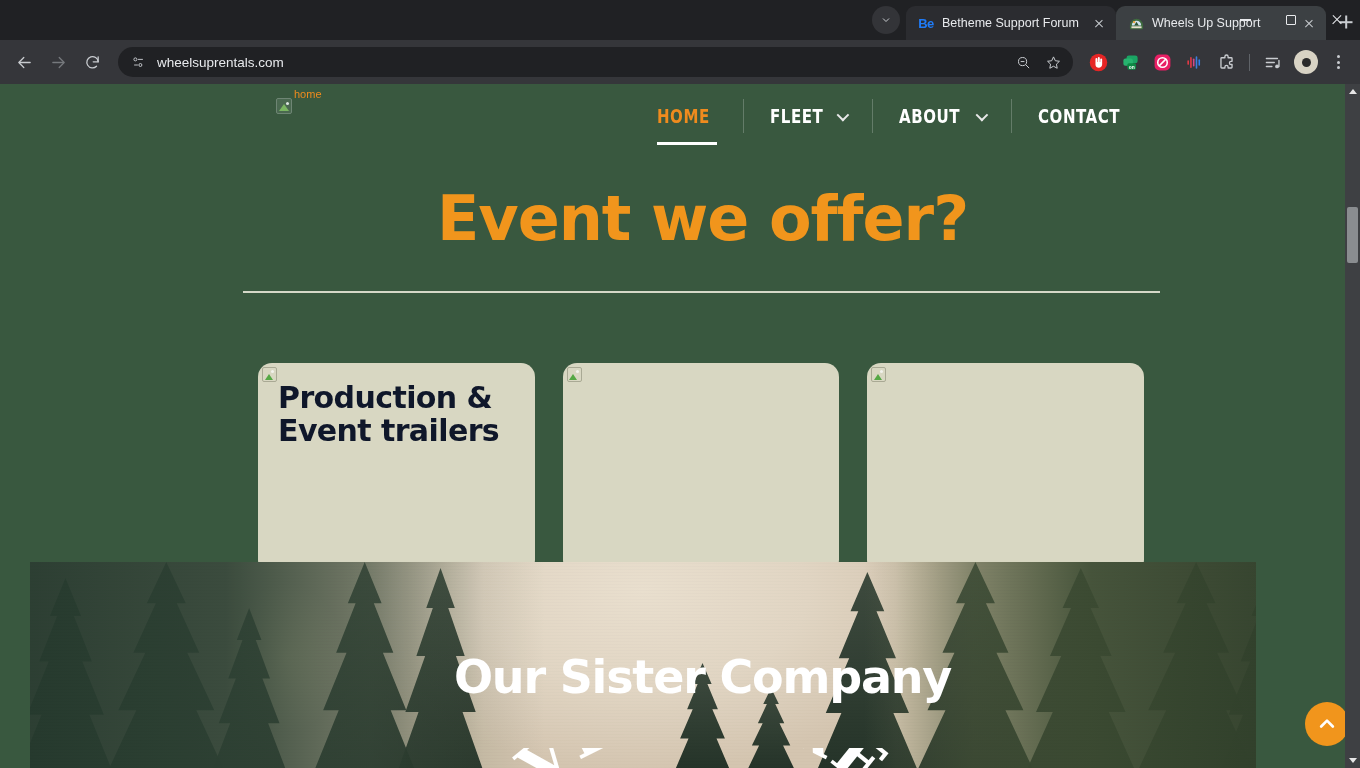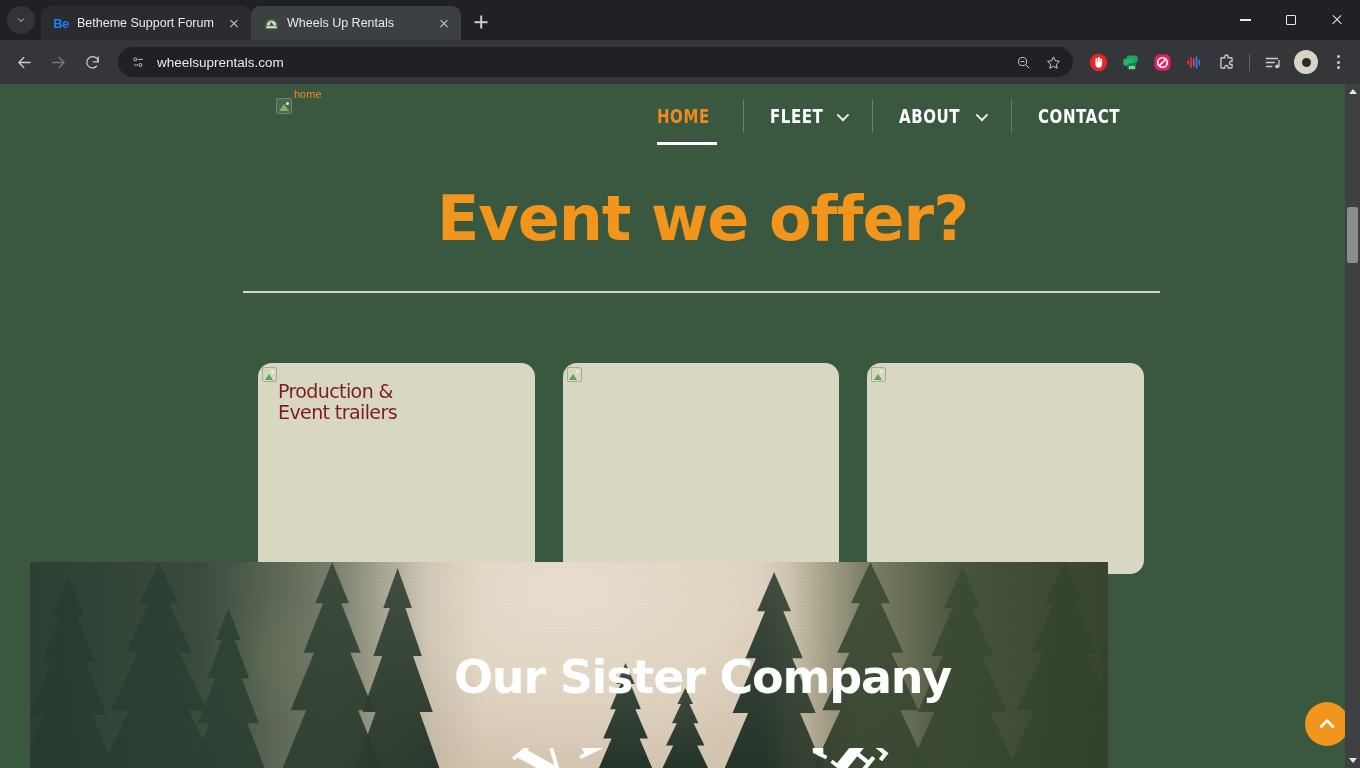--- a/index.html
+++ b/index.html
@@ -7,21 +7,21 @@
     width:1360px; height:768px; overflow:hidden;
     font-family:"Liberation Sans", sans-serif;
     background:#202124;
   }
 
   
   .browser{ width:1360px; height:768px; position:relative; background:#202124; }
 
   .tabstrip{
     height:40px; background:#202124; display:flex; align-items:flex-end;
-    position:relative; padding-left:5px;
+    position:relative; padding-left:5px;justify-content:flex-end;
   }
   .tabsearch{
     width:28px; height:28px; border-radius:50%; background:#333438;
     display:flex; align-items:center; justify-content:center;
     margin:0 6px 6px 2px; flex:none; cursor:pointer;
   }
   .tabsearch svg{ width:12px; height:12px; fill:none; stroke:#c9ccd0; stroke-width:2; }
 
   .tab{
     height:34px; min-width:210px; max-width:230px; display:flex; align-items:center;
@@ -168,27 +168,27 @@
     content:""; position:absolute; left:1.5px; bottom:1.5px; width:0; height:0;
     border-left:4.5px solid transparent; border-right:4.5px solid transparent;
     border-bottom:6.5px solid #55a845;
   }
   .card-brokenimg::after{
     content:""; position:absolute; right:2px; top:2px; width:3px; height:3px;
     border-radius:50%; background:#f2f2ec;
   }
   .card-title{
     font-family:"DejaVu Sans","Liberation Sans", sans-serif;
-    font-weight:normal; font-size:19px; line-height:1.1; color:#7f1d1d; letter-spacing:-.6px;
+    font-weight:bold; font-size:30px; line-height:1.1; color:#0f172a; letter-spacing:-.6px;
     white-space:pre-line;
   }
 
   
   .sister{
-    position:absolute; left:0; top:478px; width:1078px; height:206px; overflow:hidden;
+    position:absolute; left:0; top:478px; width:1226px; height:206px; overflow:hidden;
     background:#a16207;
   }
   .forest-sky{
     position:absolute; inset:0;
     background:
       radial-gradient(ellipse 300px 180px at 50% 14%, #ece2d1 0%, #e4d8c6 55%, #d7c8b2 100%),
       linear-gradient(180deg,#eee4d4 0%, #e3d7c4 48%, #cfc0aa 100%);
   }
   .trees-left{
     position:absolute; left:0; top:0; width:42%; height:100%;
@@ -277,21 +277,21 @@
     <div class="tab active">
       <span class="tab-fav">
         <svg viewBox="0 0 16 16" width="15" height="15">
           <path d="M1 10 A7 7 0 0 1 15 10 L15 13 A1 1 0 0 1 14 14 L2 14 A1 1 0 0 1 1 13 Z" fill="#3f6b3f"></path>
           <path d="M3 10 A5 5 0 0 1 13 10 Z" fill="#cfe3ef"></path>
           <circle cx="5.5" cy="6.5" r="1.3" fill="#f0a63c"></circle>
           <path d="M8 6 L10.5 10 L5.5 10 Z" fill="#2d5330"></path>
           <rect x="2.6" y="11" width="10.8" height="2" fill="#e8e2cf"></rect>
         </svg>
       </span>
-      <span class="tab-title">Wheels Up Rentals</span>
+      <span class="tab-title">Wheels Up Support</span>
       <span class="tab-close"></span>
     </div>
 
     <div class="newtab"></div>
 
     <div class="winbtns">
       <div class="winbtn wb-min">
           <i></i>
         </div>
       <div class="winbtn wb-max">

